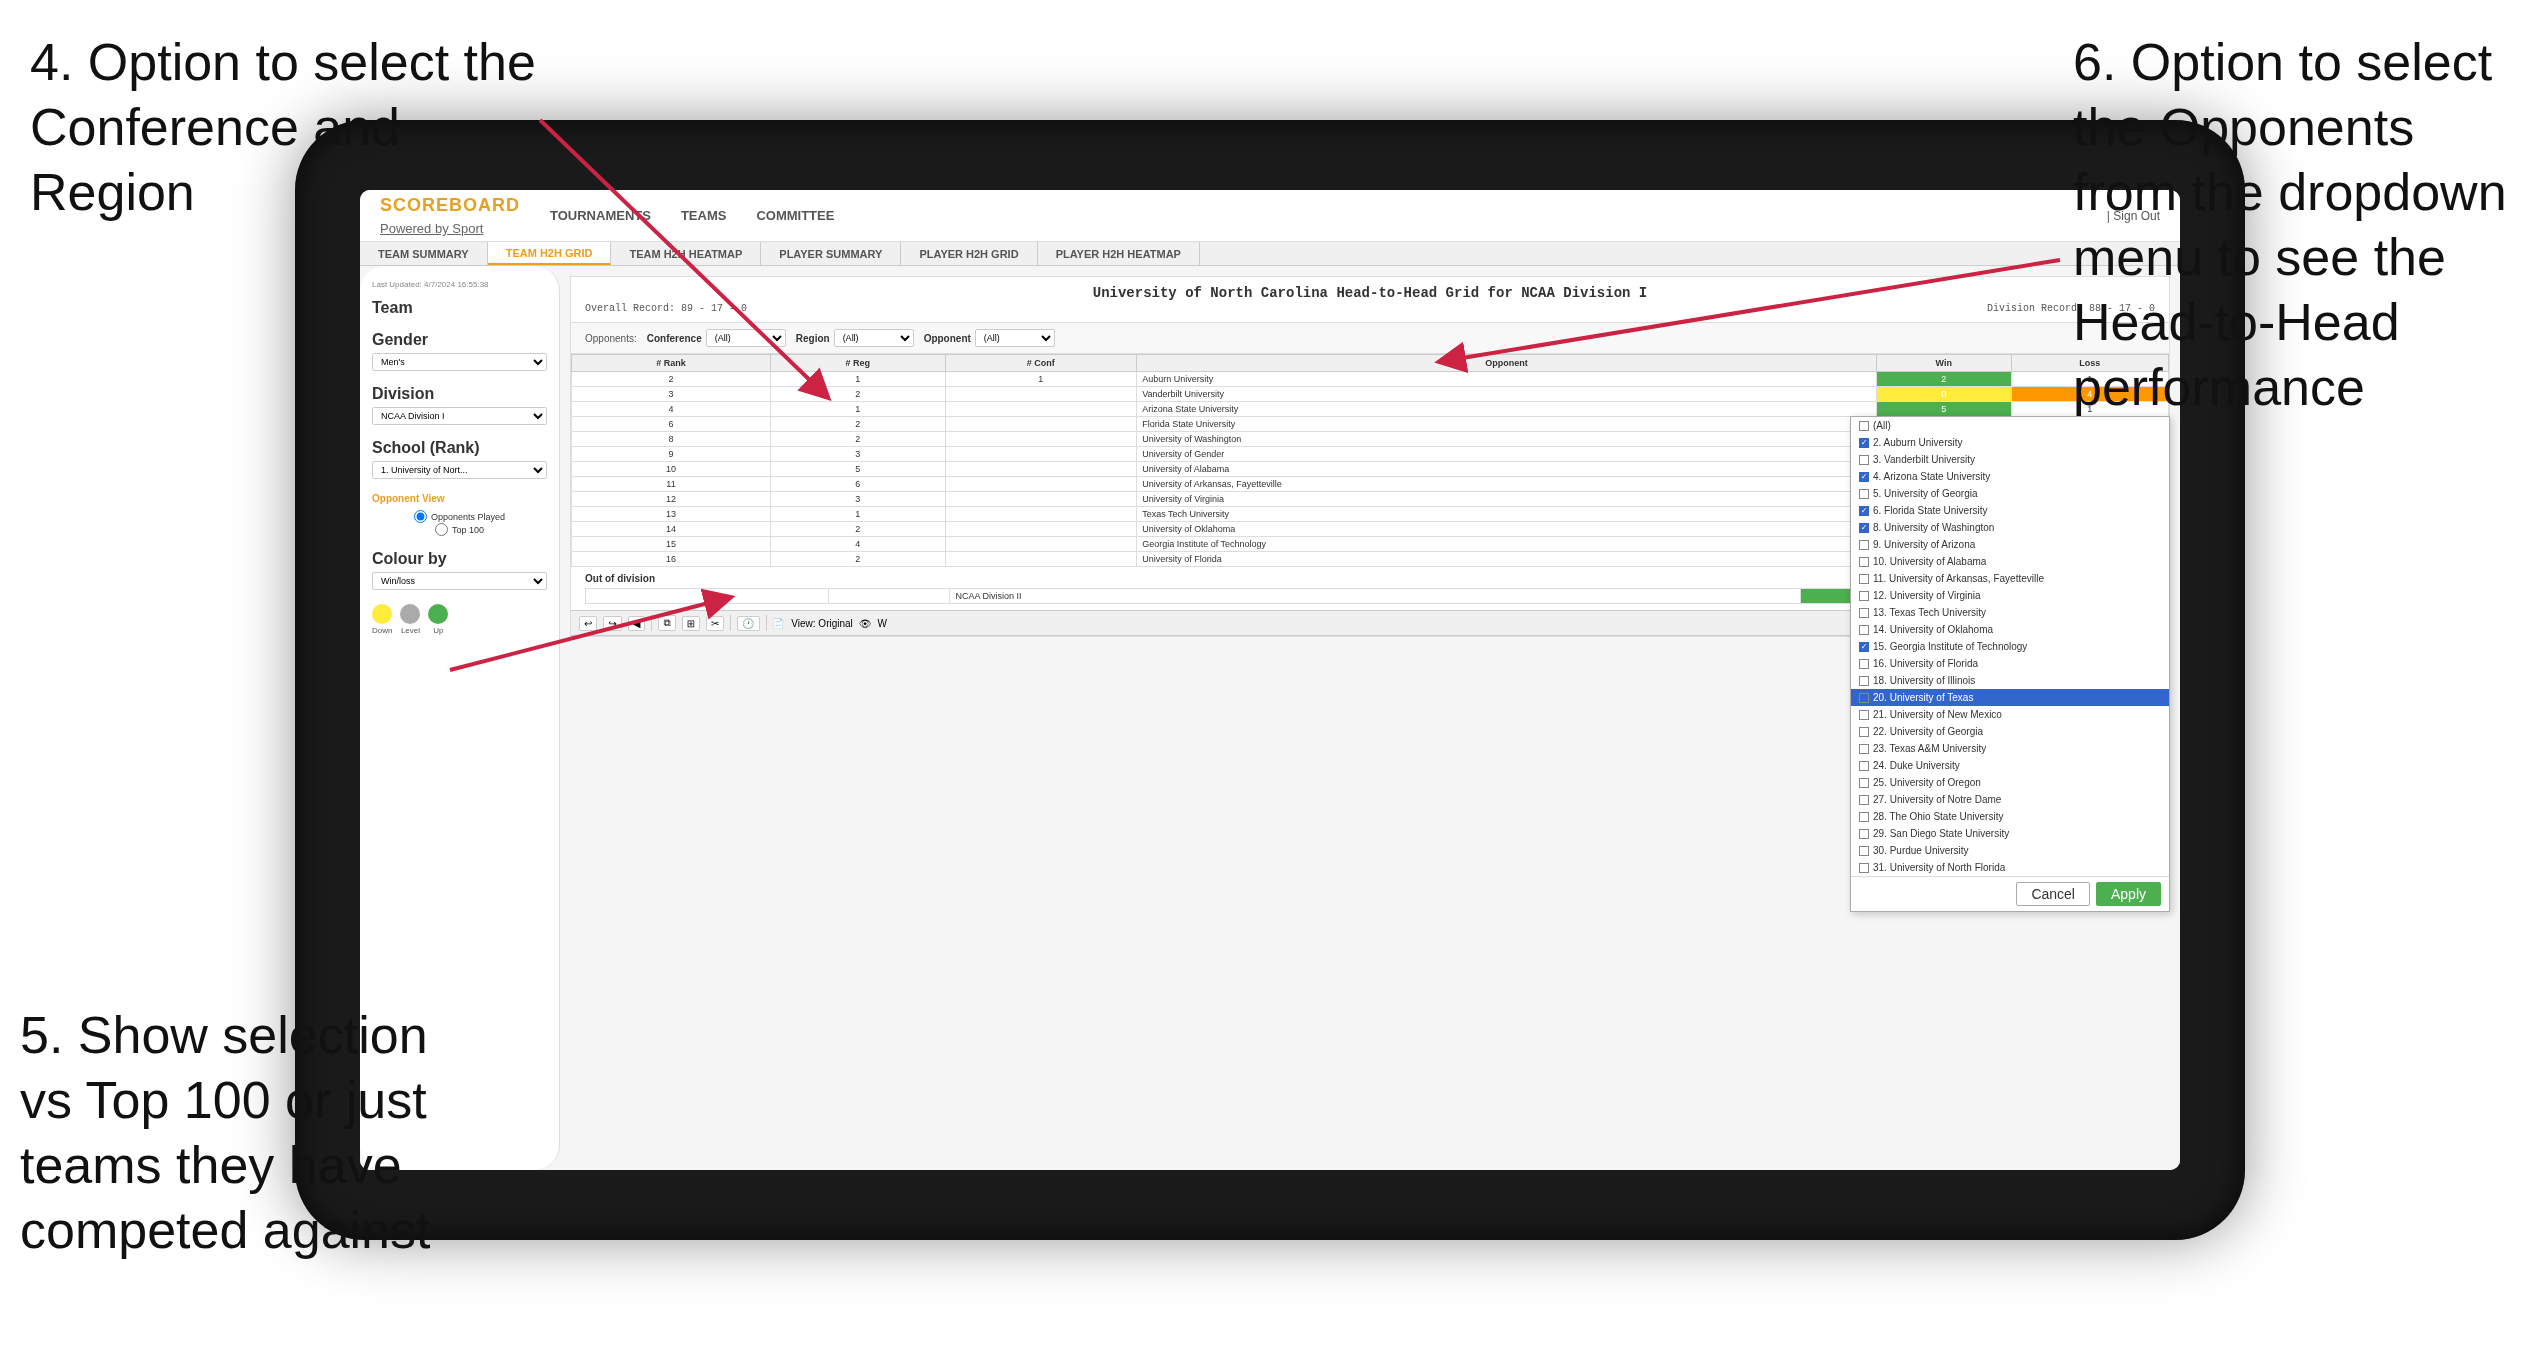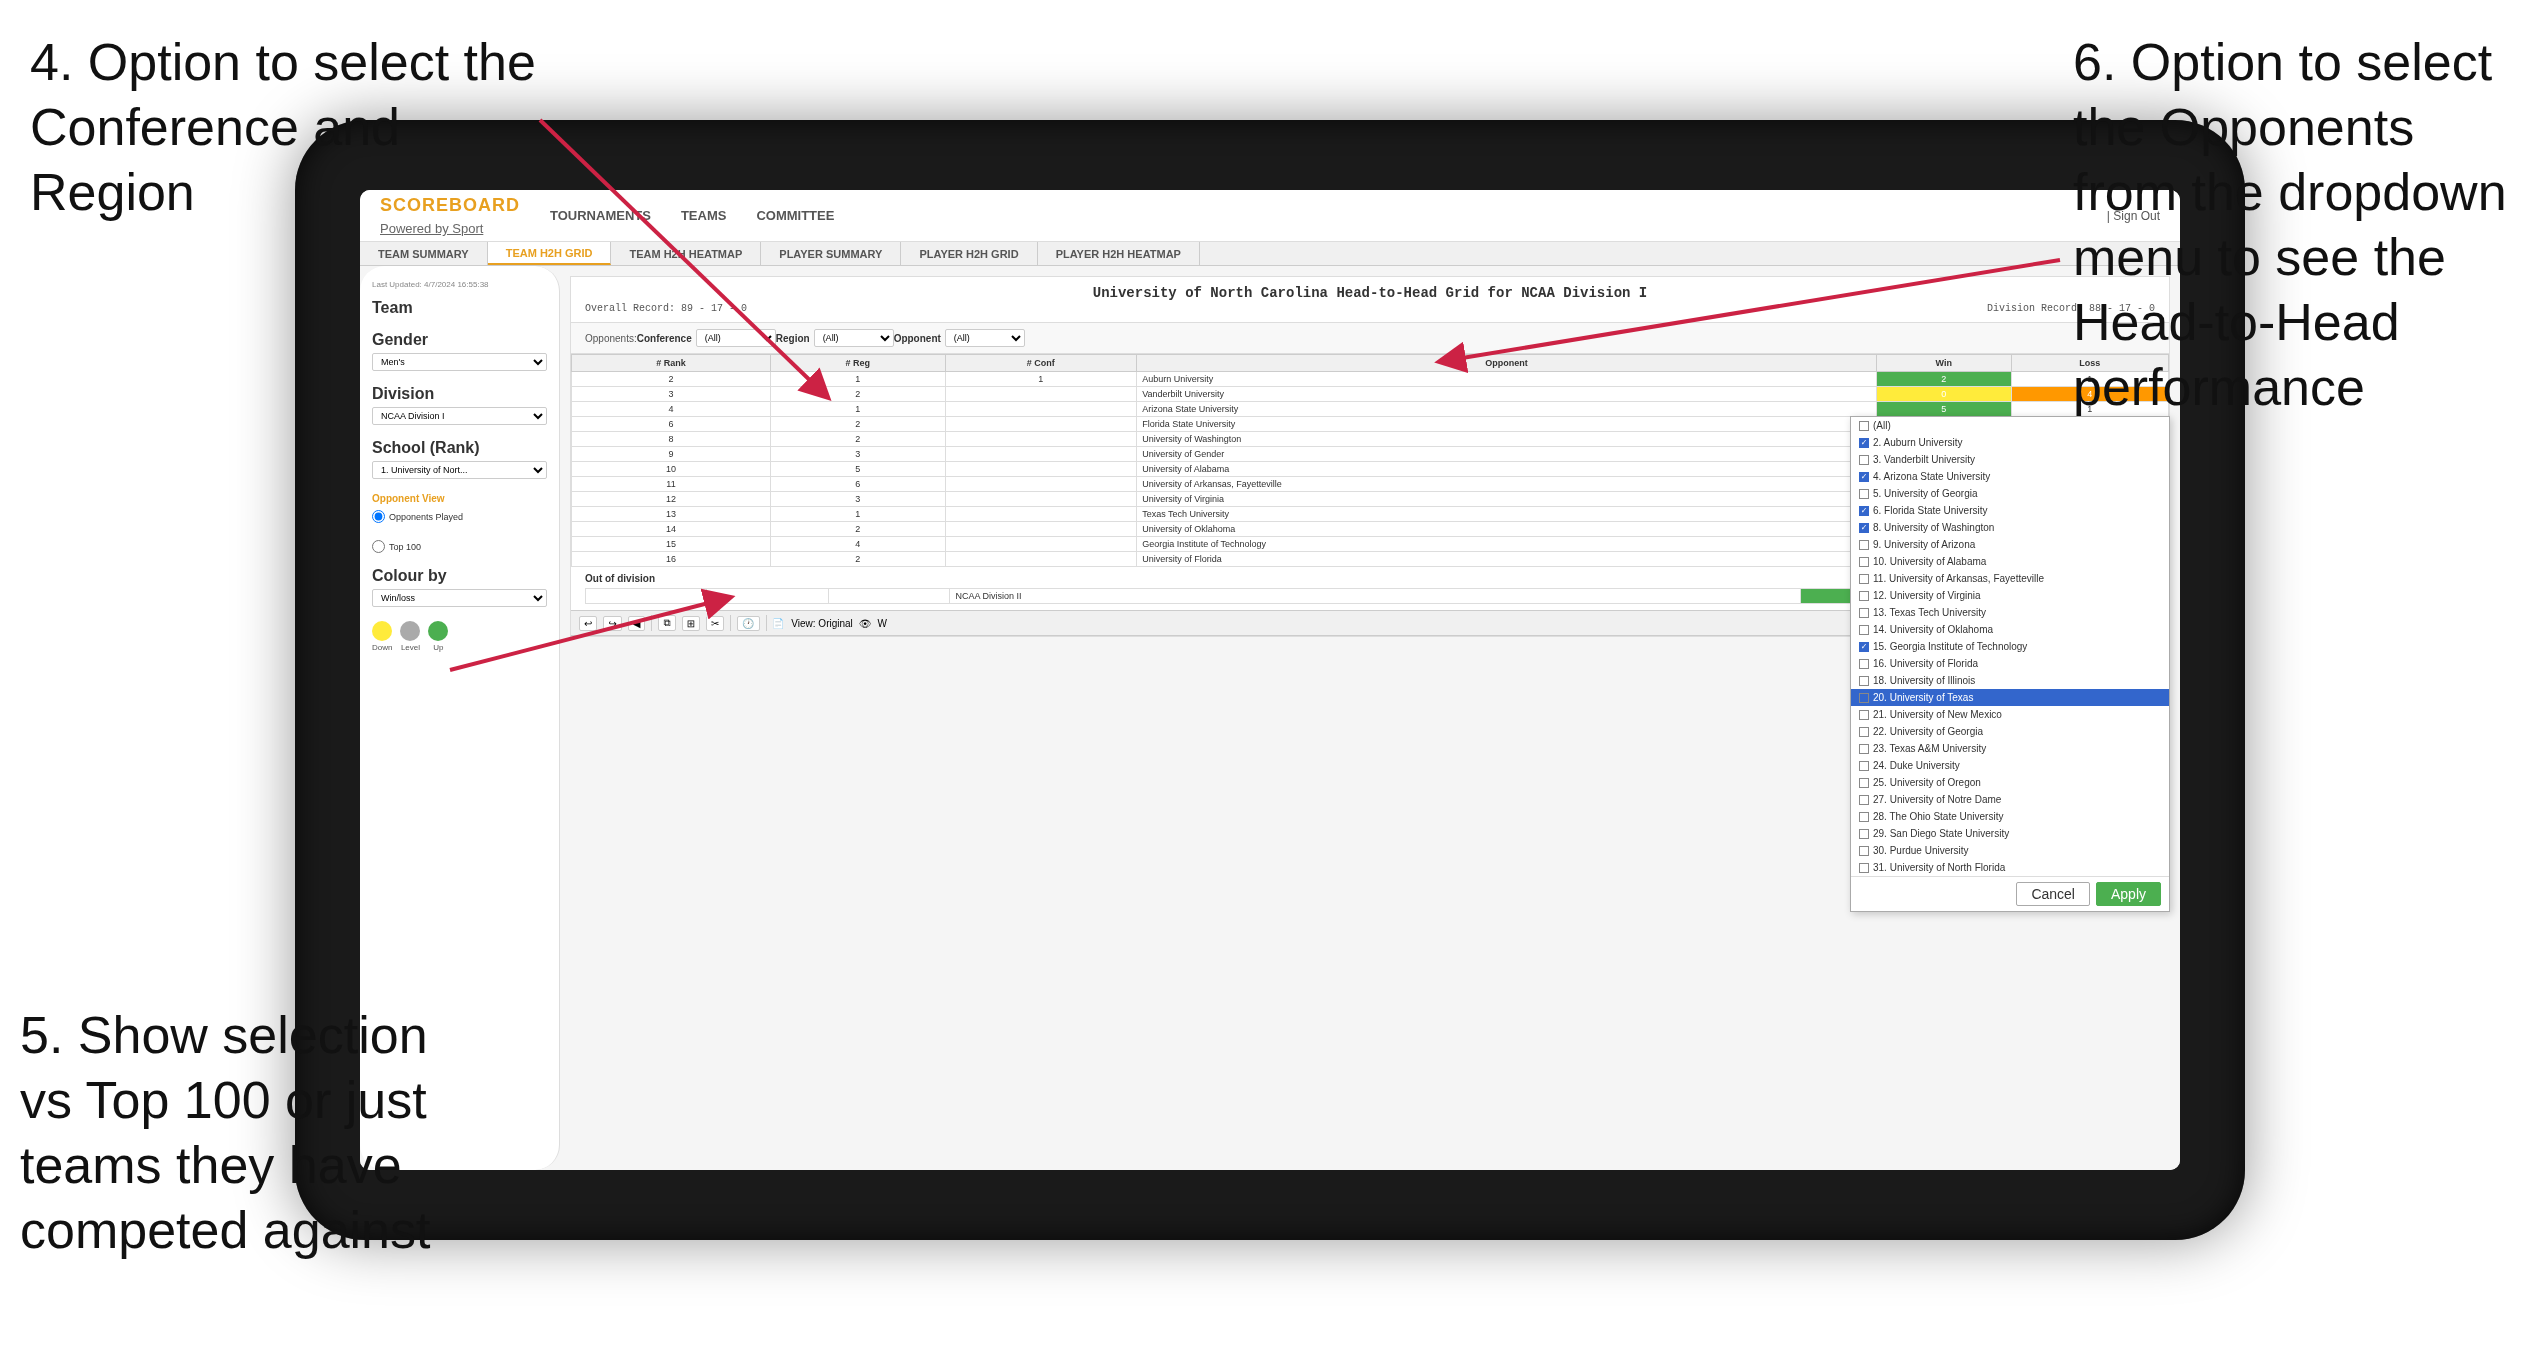--- a/index.html
+++ b/index.html
@@ -174,21 +174,22 @@
     .panel-title {
       font-size: 10px;
       font-weight: 700;
       color: #e8a020;
       margin-bottom: 6px;
     }
 
     .radio-group {
       display: flex;
       flex-direction: column;
-      gap: 17px;
+      gap: 0;
+      align-items: center;
     }
 
     .radio-item {
       display: flex;
       align-items: center;
       gap: 4px;
       font-size: 9px;
       color: #333;
     }
 
@@ -255,20 +256,21 @@
       display: flex;
       justify-content: space-between;
       font-size: 10px;
       color: #555;
       margin-top: 2px;
     }
 
     
     .filter-bar {
       display: flex;
+      gap: 10px;
       padding: 6px 14px;
       background: #f8f8f8;
       border-bottom: 1px solid #ddd;
       align-items: center;
     }
 
     .filter-group {
       display: flex;
       align-items: center;
       gap: 4px;

